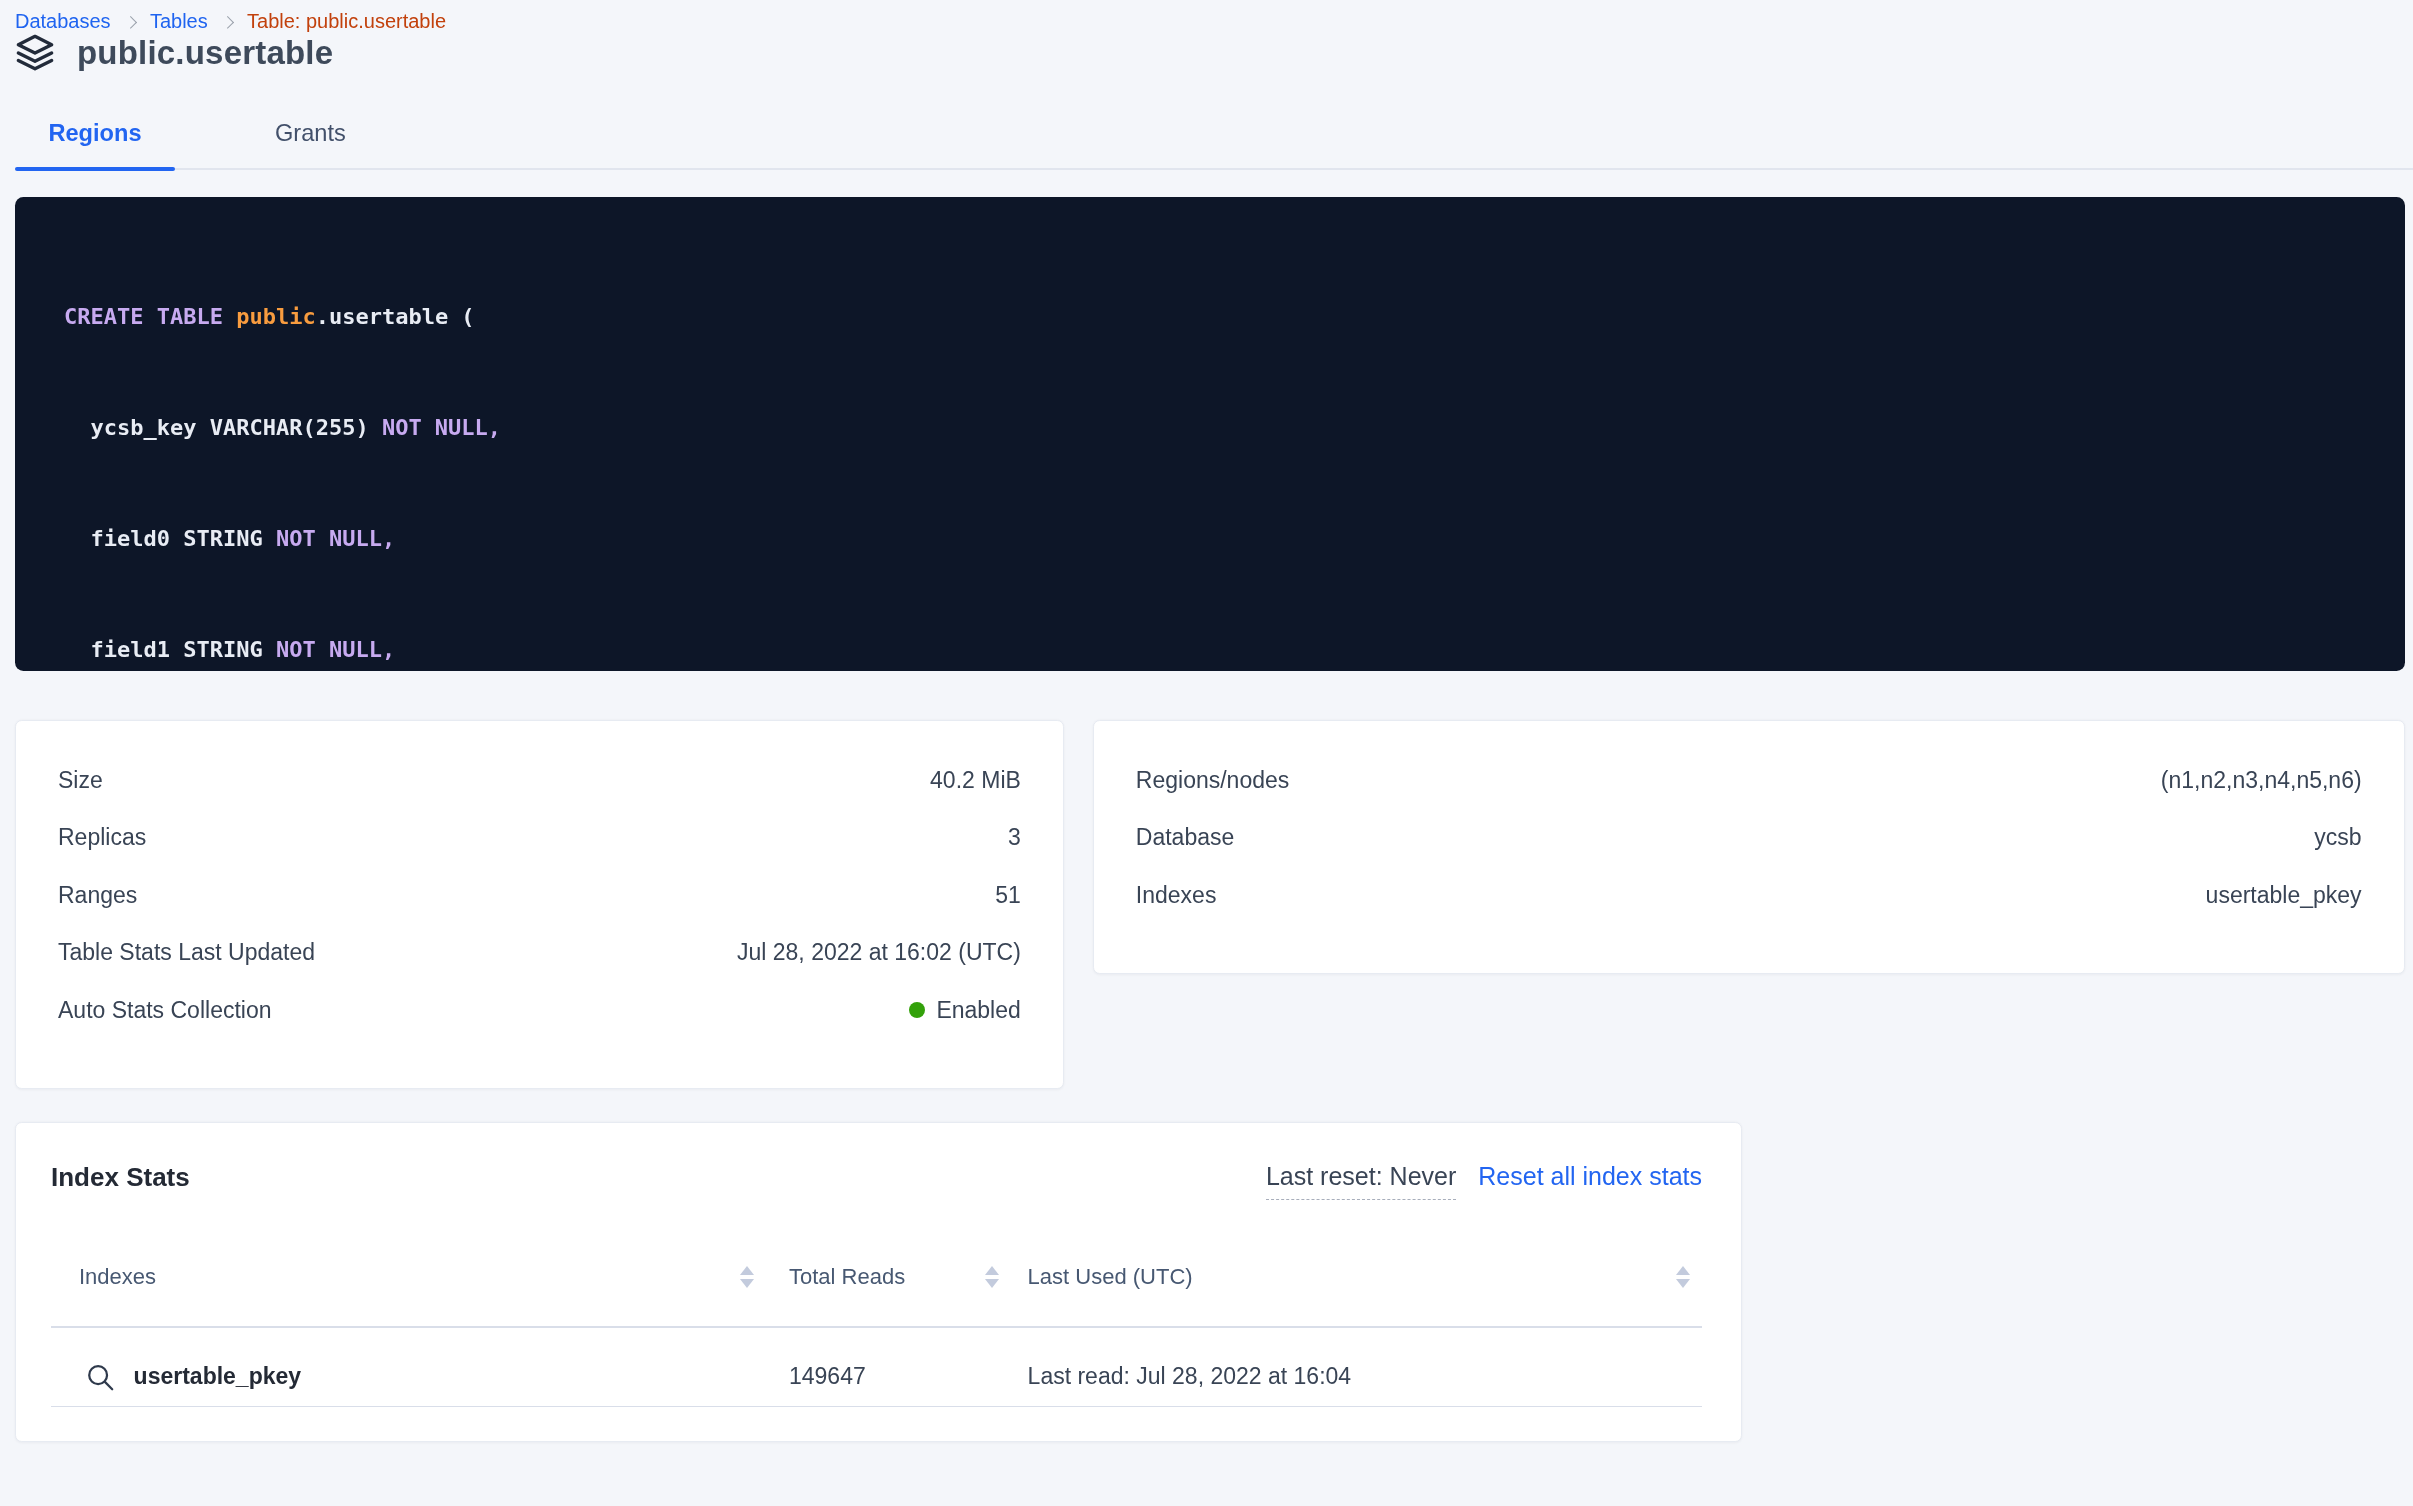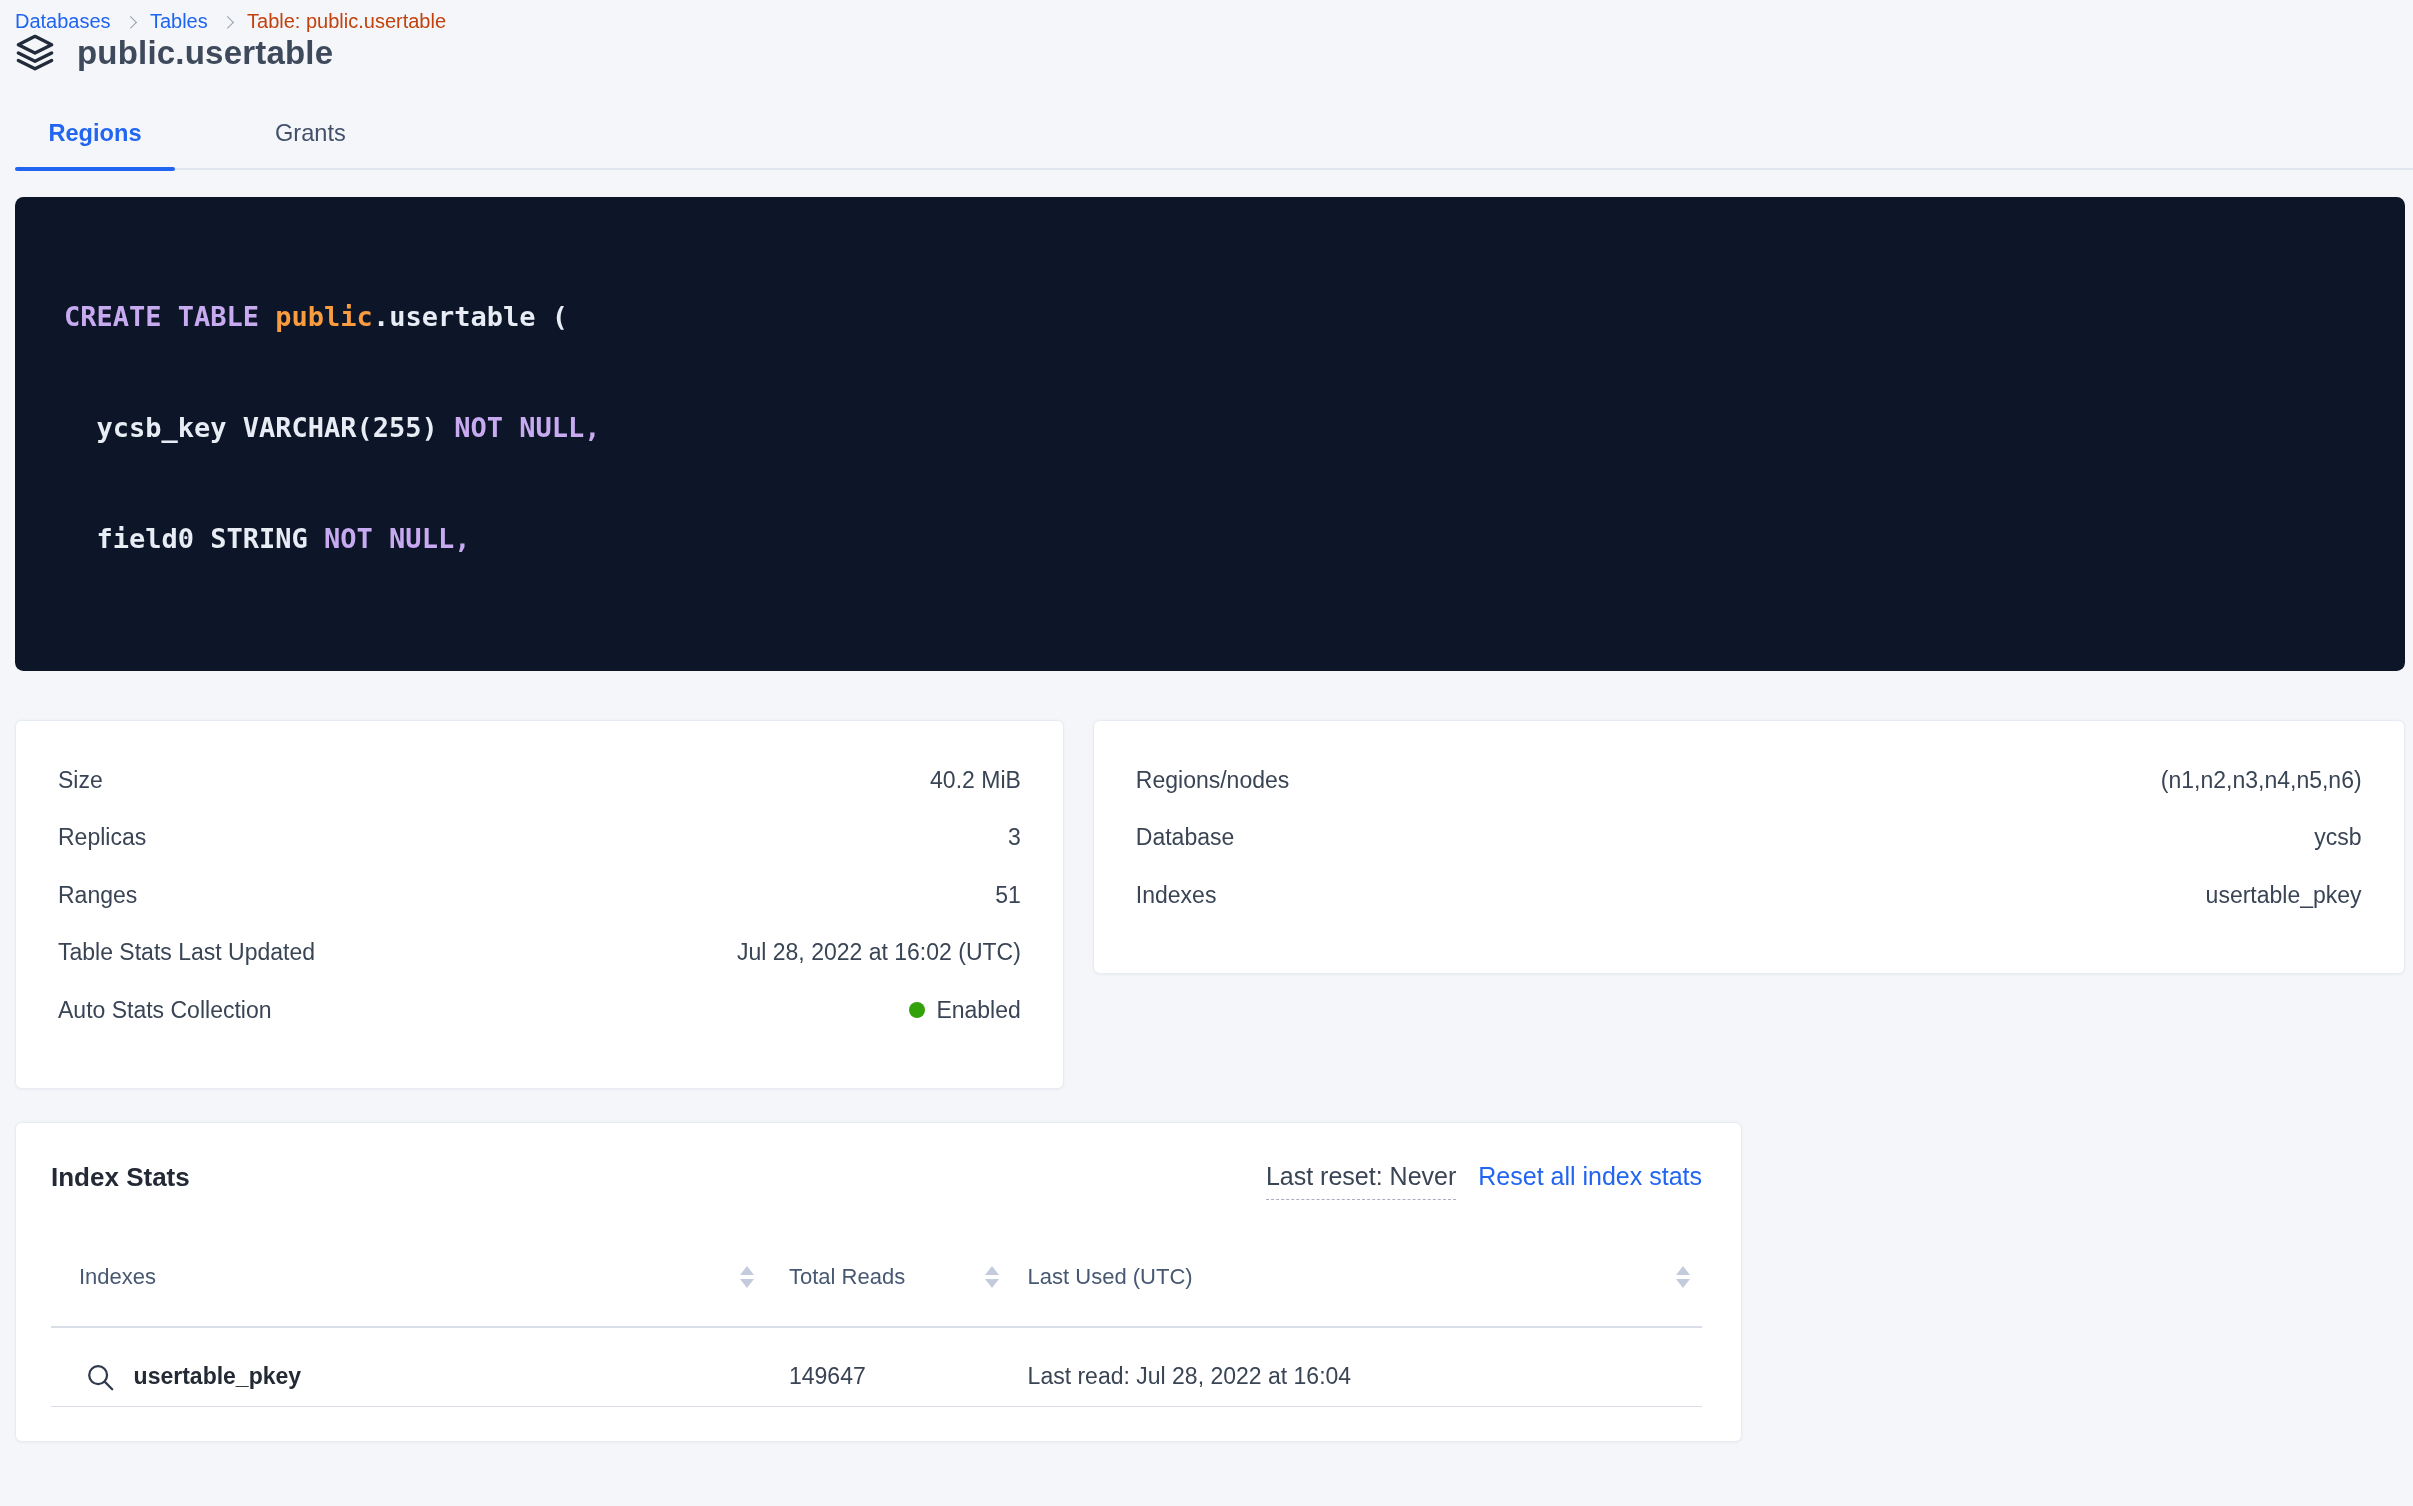--- a/index.html
+++ b/index.html
@@ -29,21 +29,21 @@
   .tab-active{ width:160px; text-align:center; color:#2265f1; font-weight:600; }
   .tab-idle{ margin-left:100px; color:#42506a; }
   .tab-track{ position:relative; margin-top:20px; height:4.2px; }
   .tab-track-line{ position:absolute; left:0; right:-8.4px; top:0.8px; height:2.5px; background:#e1e5ee; }
   .tab-active-bar{ position:absolute; left:0; top:0; width:160px; height:4.2px; background:#2265f1; border-radius:2.5px; }
 
   
   .codeblock{
     margin-top:26px; width:2390px; height:474px; overflow:hidden;
     background:#0d1628; border-radius:8.4px; padding:27px 17px 0 49px;
-    font-family:"DejaVu Sans Mono", monospace; font-size:27px; font-weight:bold;
+    font-family:"DejaVu Sans Mono", monospace; font-size:22px; font-weight:bold;
     line-height:37px; color:#e8ecf4; white-space:pre;
   }
   .codeblock .kw{ color:#c7aaf0; }
   .codeblock .orange{ color:#f89c3f; }
 
   
   .cards-row{ display:flex; gap:29px; margin-top:49px; align-items:flex-start; }
   .card{
     background:#ffffff; border:0.8px solid #e7ebf2; border-radius:6.7px;
     box-shadow:0 0.8px 2.5px rgba(30,40,60,0.05);
@@ -115,20 +115,21 @@
       <div class="tab-track">
         <div class="tab-track-line"></div>
         <div class="tab-active-bar"></div>
       </div>
     </div>
 
     <div class="codeblock">
       <div><span class="kw">CREATE TABLE </span><span class="orange">public</span><span>.usertable (</span></div>
       <div><span>  ycsb_key VARCHAR(255) </span><span class="kw">NOT NULL,</span></div>
       <div><span>  field0 STRING </span><span class="kw">NOT NULL,</span></div>
+      <div><span>  field1 STRING </span><span class="kw">NOT NULL,</span></div>
       
       
       
       
       
       
       
       
     </div>
 

